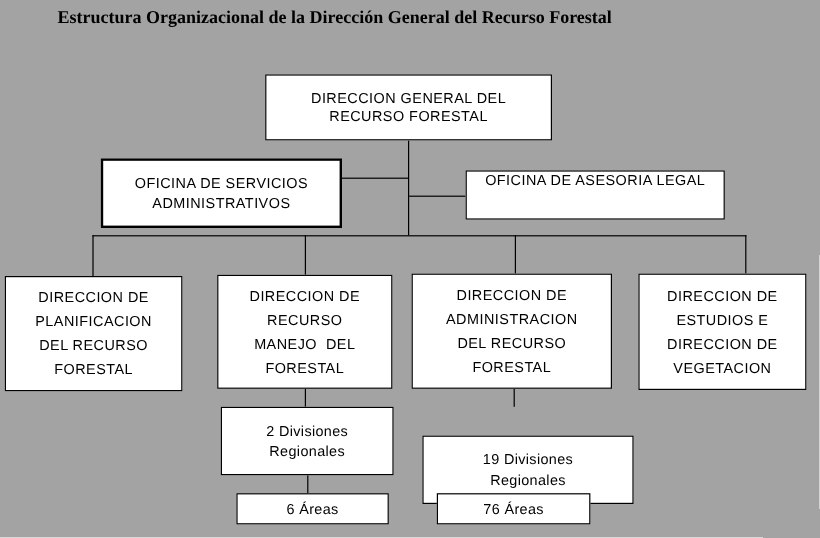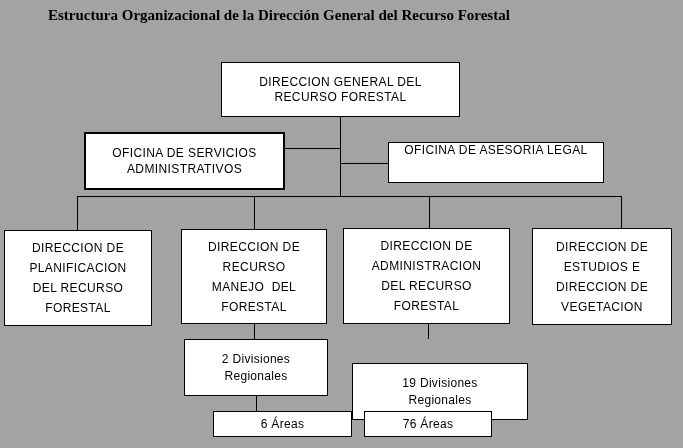--- a/index.html
+++ b/index.html
@@ -48,21 +48,21 @@
   .dirbox .tl      { line-height:20px; }
   #box-planificacion  { left:4px;   top:230px; width:148px; height:96px; }
   #box-manejo         { left:181px; top:229px; width:146px; height:95px; }
   #box-administracion { left:343px; top:228px; width:167px; height:96px; }
   #box-estudios       { left:532px; top:228px; width:140px; height:97px; }
 
   .divbox .tl      { line-height:17px; }
   #box-div-manejo  { left:184px; top:339px; width:144px; height:57px; }
   #box-div-admin   { left:352px; top:339px; width:176px; height:57px;margin-top:24px; }
 
-  #box-areas-manejo { left:197px; top:411px; width:139px; height:26px;margin-left:16px; }
+  #box-areas-manejo { left:197px; top:411px; width:127px; height:26px; }
   #box-areas-admin  { left:364px; top:411px; width:128px; height:26px; }
 
   .cl { position: absolute; background: #000000; }
   #ln-trunk   { left:340px; top:117px; width:1px;  height:79px; }
   #ln-serv    { left:283px; top:148px; width:57px; height:1px;  }
   #ln-ases    { left:341px; top:163px; width:47px; height:1px;  }
   #ln-row     { left:77px;  top:196px; width:545px;height:1px;  }
   #ln-d1      { left:77px;  top:196px; width:1px;  height:34px; }
   #ln-d2      { left:254px; top:196px; width:1px;  height:33px; }
   #ln-d3      { left:429px; top:196px; width:1px;  height:32px; }

